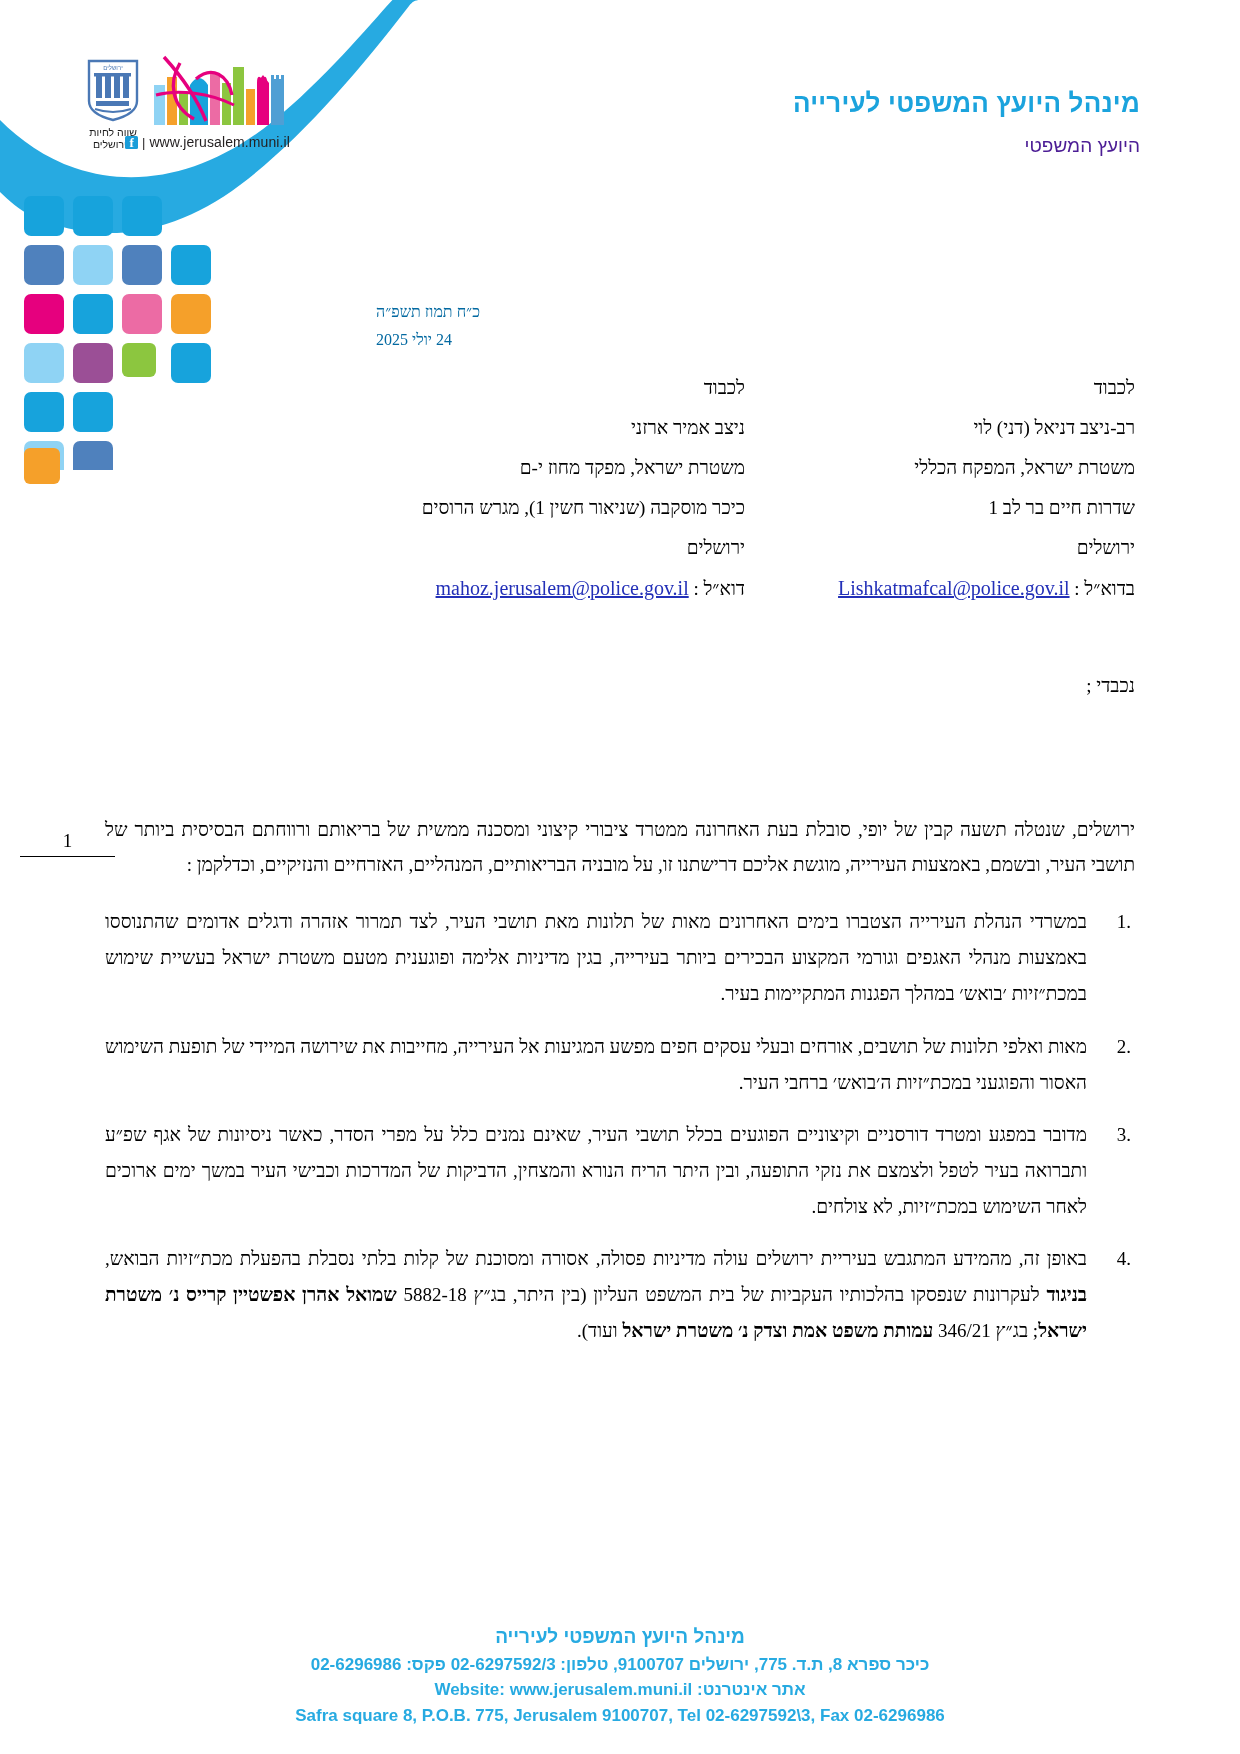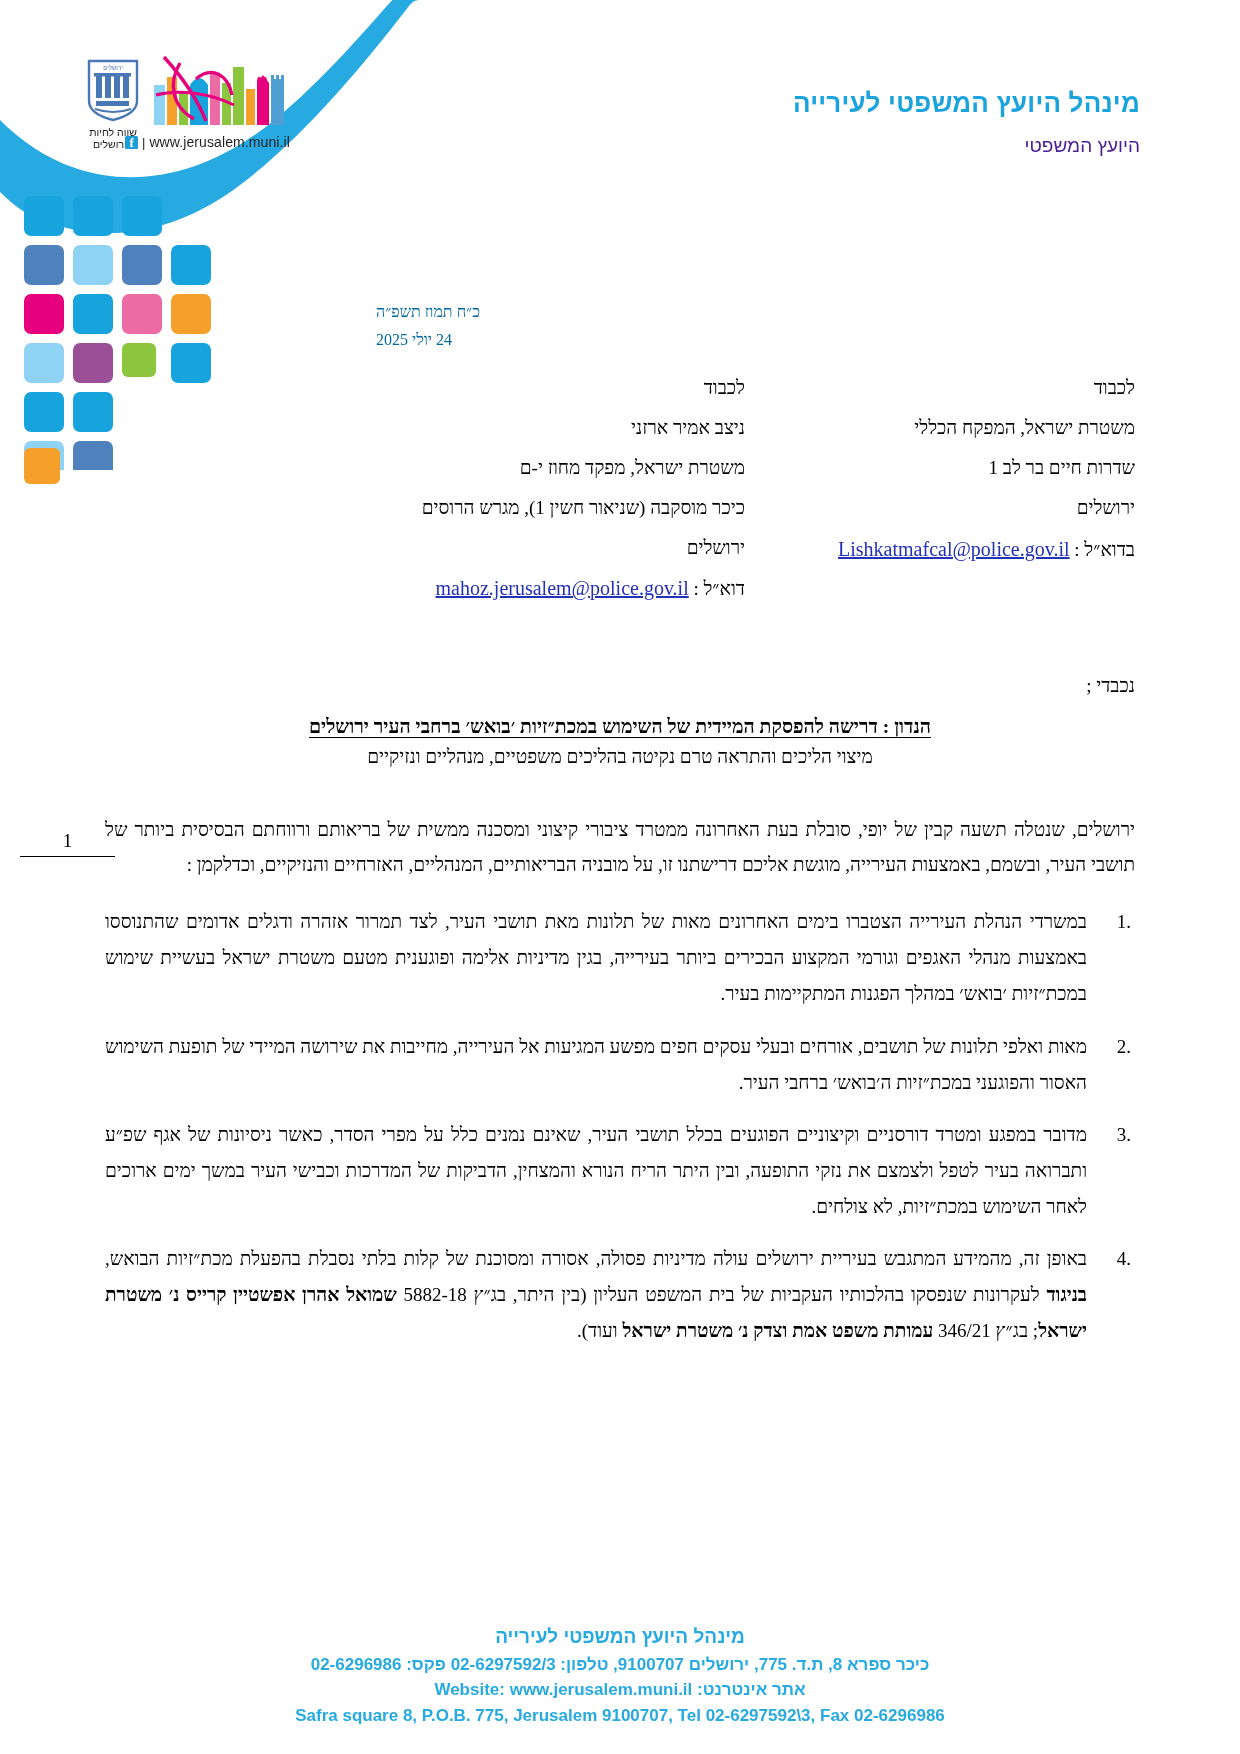--- a/index.html
+++ b/index.html
@@ -395,20 +395,21 @@
 
   <div class="date-block">
     <div class="date-heb">כ״ח תמוז תשפ״ה</div>
     <div class="date-greg">24 יולי 2025</div>
   </div>
 
   <div class="addressees">
 
     <div class="addr-col primary">
       <div class="addr-line">לכבוד</div>
+      <div class="addr-line">רב-ניצב דניאל (דני) לוי</div>
       <div class="addr-line">משטרת ישראל, המפקח הכללי</div>
       <div class="addr-line">שדרות חיים בר לב 1</div>
       <div class="addr-line">ירושלים</div>
       <div class="addr-line email-line">
         <span>בדוא״ל :</span>
         <a class="mail-link" href="#">Lishkatmafcal@police.gov.il</a>
       </div>
     </div>
 
     <div class="addr-col secondary">
@@ -420,27 +421,20 @@
       <div class="addr-line email-line">
         <span>דוא״ל :</span>
         <a class="mail-link" href="#">mahoz.jerusalem@police.gov.il</a>
       </div>
     </div>
 
   </div>
 
   <div class="salutation">נכבדי ;</div>
 
-  <div class="subject-block">
-    <div class="subject-main">
-      <span>הנדון :</span>
-      <span>דרישה להפסקת המיידית של השימוש במכת״זיות ׳בואש׳ ברחבי העיר ירושלים</span>
-    </div>
-    <div class="subject-sub">מיצוי הליכים והתראה טרם נקיטה בהליכים משפטיים, מנהליים ונזיקיים</div>
-  </div>
 
   <div class="page-marker">
     <span class="num">1</span>
     <span class="rule"></span>
   </div>
 
   <div class="body-wrap">
 
     <p class="intro-para">ירושלים, שנטלה תשעה קבין של יופי, סובלת בעת האחרונה ממטרד ציבורי קיצוני ומסכנה ממשית של בריאותם ורווחתם הבסיסית ביותר של תושבי העיר, ובשמם, באמצעות העירייה, מוגשת אליכם דרישתנו זו, על מובניה הבריאותיים, המנהליים, האזרחיים והנזיקיים, וכדלקמן :</p>
 

